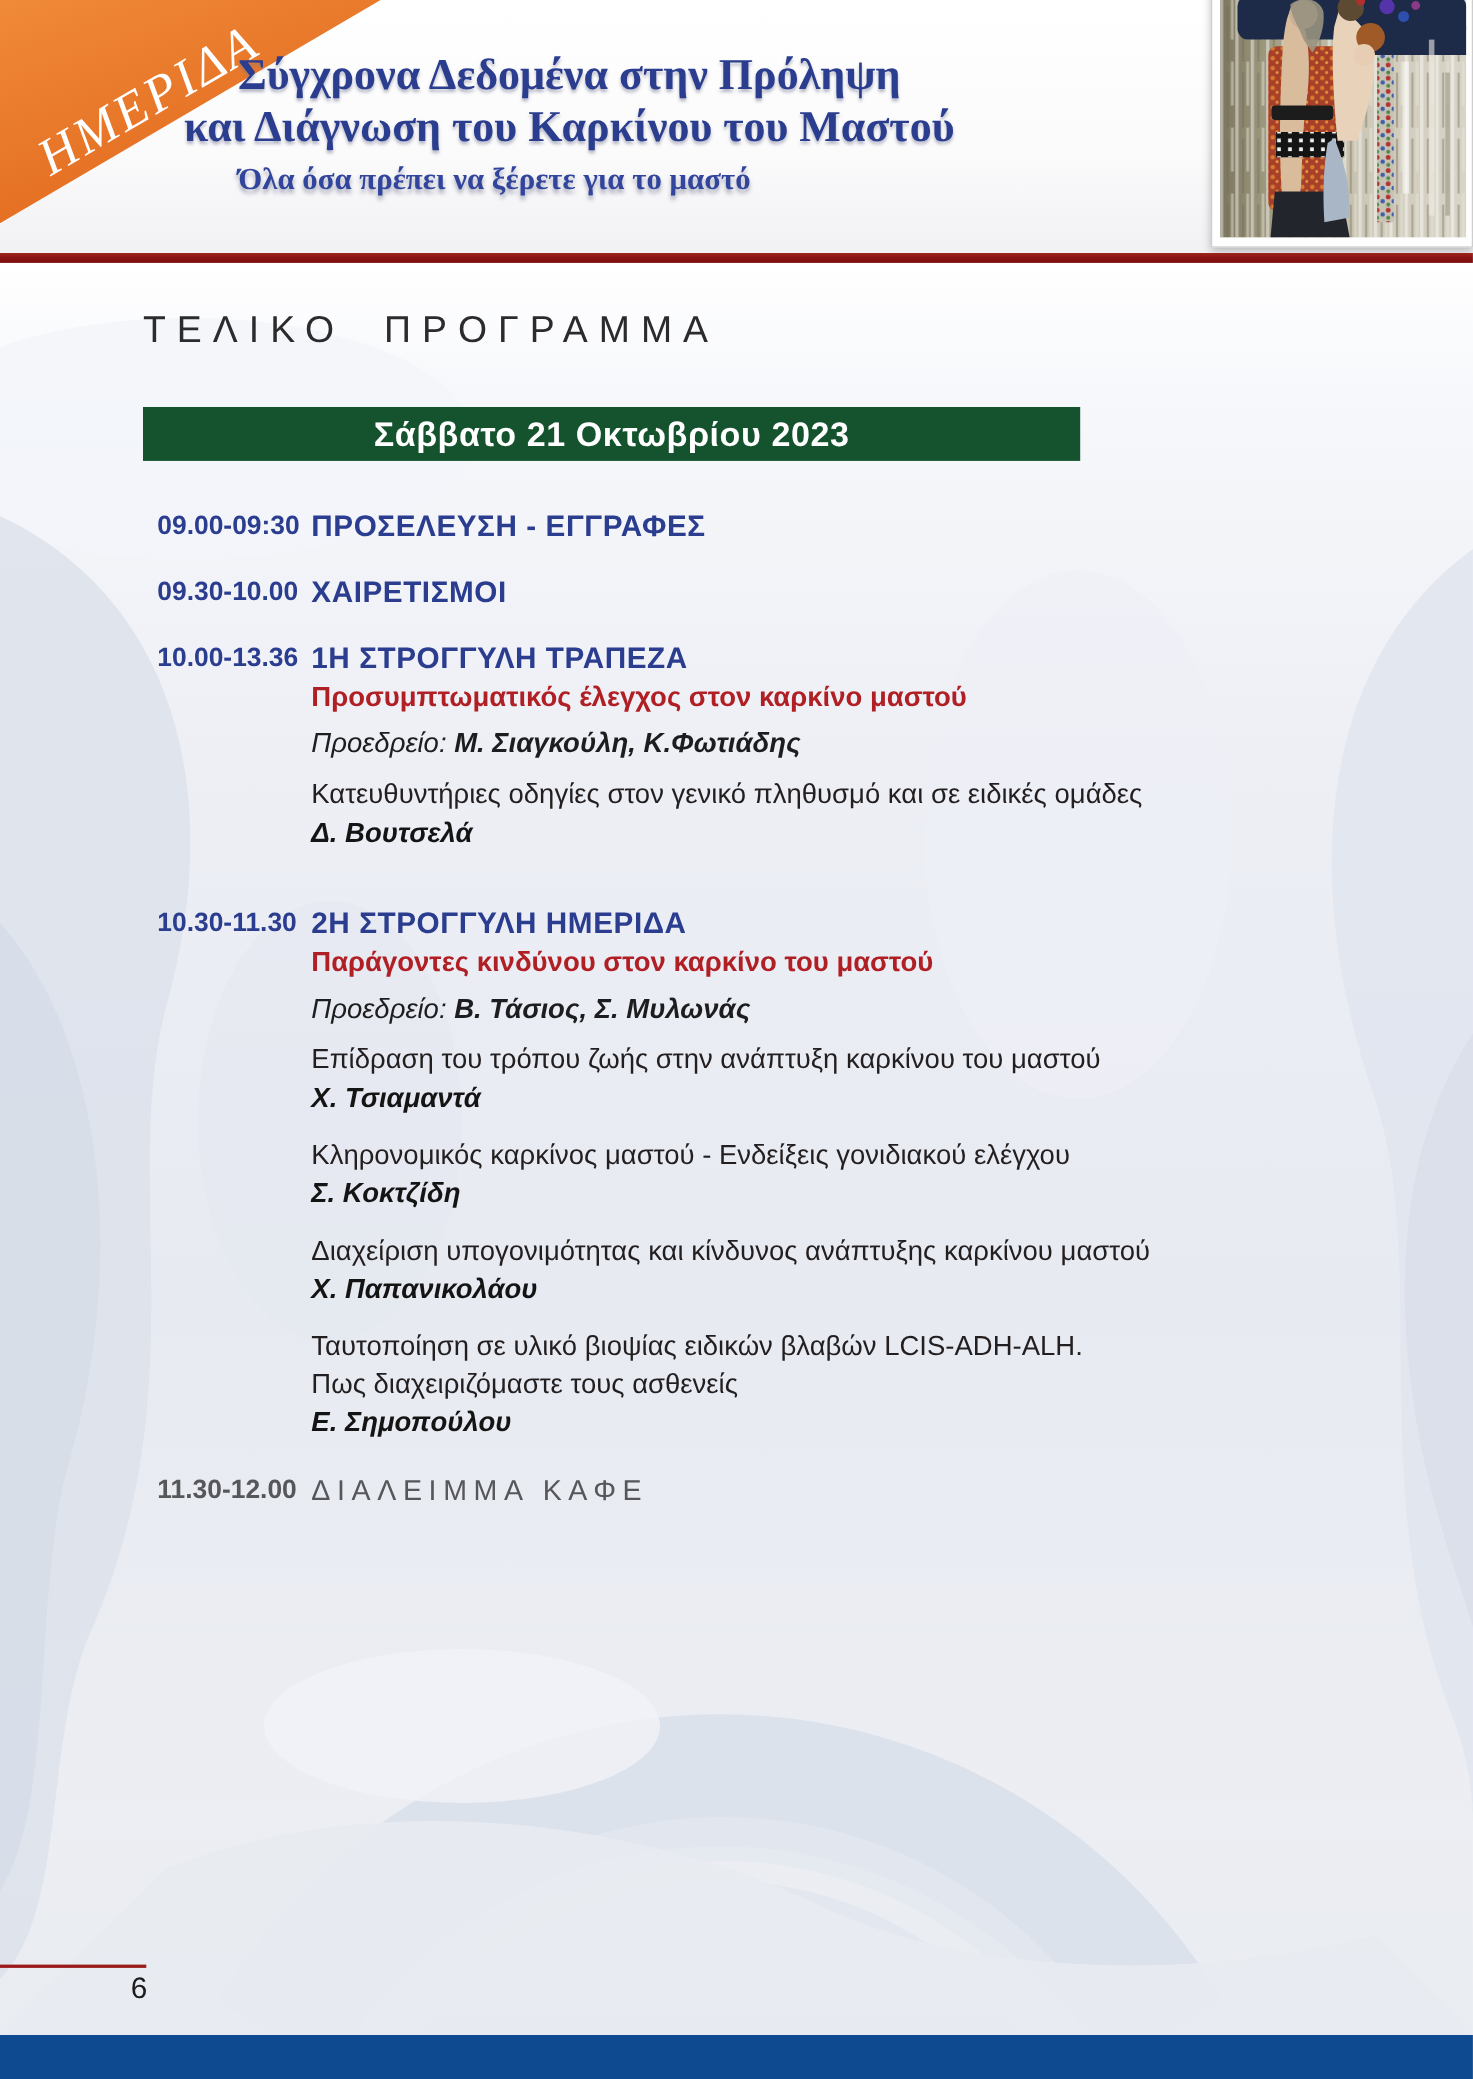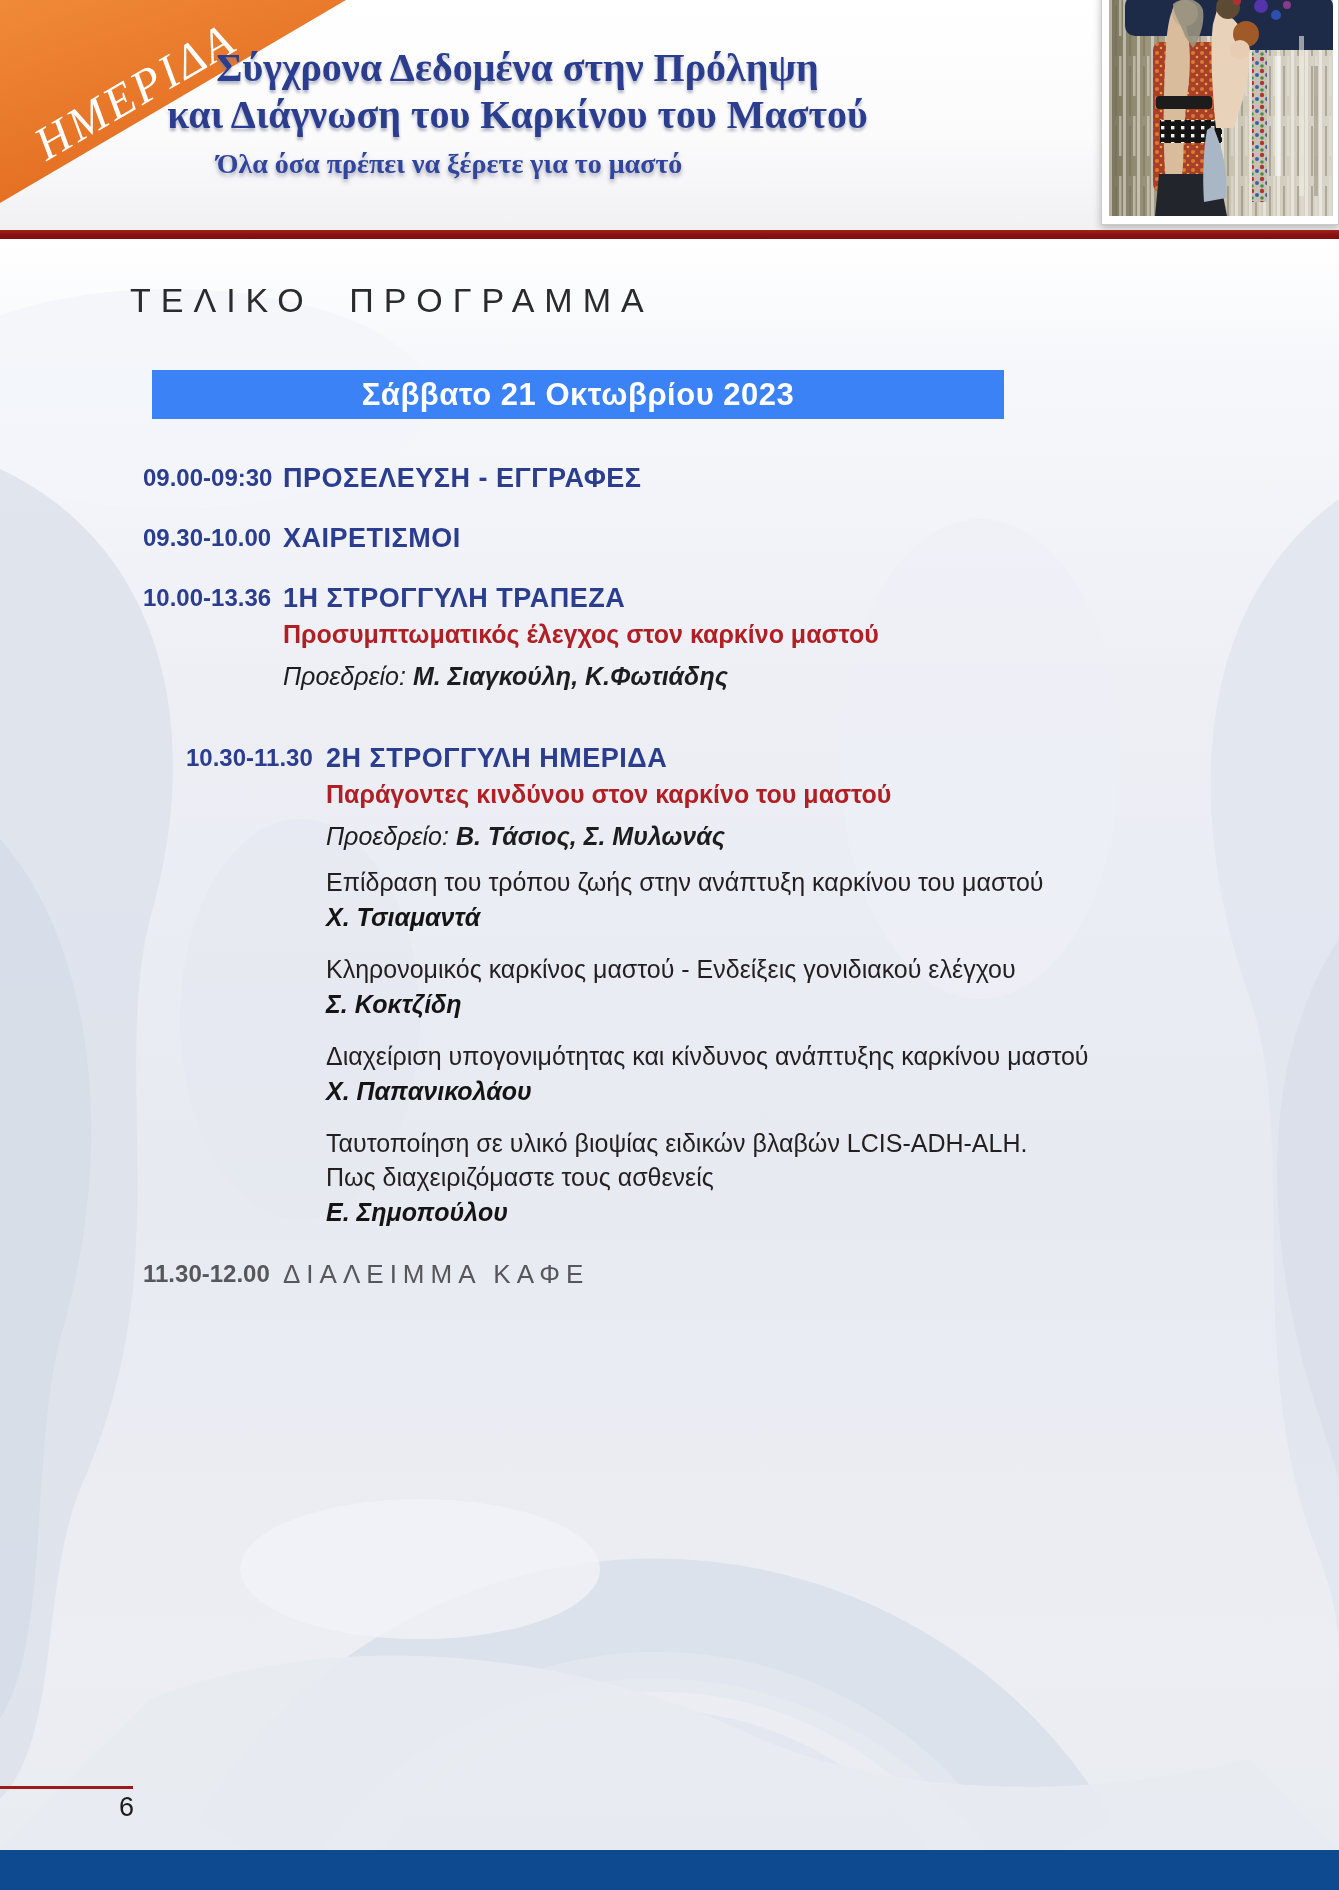--- a/index.html
+++ b/index.html
@@ -49,33 +49,33 @@
     background:linear-gradient(180deg,#a2251c 0%,#8b1212 45%,#7c0d0e 100%);
   }
   
   .program-heading{
     position:absolute;left:130px;top:281px;width:852px;margin:0;
     text-align:left;font-size:34px;font-weight:400;color:#2b2b2d;
     letter-spacing:10px;word-spacing:16px;
   }
   .date-banner{
     position:absolute;left:130px;top:370px;width:852px;height:49px;
-    background:#3b82f6;color:#ffffff;text-align:center;line-height:50px;
-    font-size:31px;font-weight:bold;letter-spacing:0.5px;margin-left:22px;
+    background:#14532d;color:#ffffff;text-align:center;line-height:50px;
+    font-size:31px;font-weight:bold;letter-spacing:0.5px;
   }
   .schedule{position:absolute;left:143px;top:462px;width:1085px;color:#231f20;}
   .row{display:flex;align-items:flex-start;}
   .row.simple{margin-bottom:28px;}
   .time{
     width:140px;flex:none;font-size:24px;font-weight:bold;color:#2b3d8f;line-height:32px;
   }
   .stitle{font-size:27px;font-weight:bold;color:#2b3d8f;line-height:32px;letter-spacing:0.5px;}
   .session-body{flex:1;}
   .session.first{margin-bottom:50px;}
-  .session.second{margin-bottom:30px;margin-left:43px;}
+  .session.second{margin-bottom:30px;}
   .topic{margin-top:4px;font-size:25px;font-weight:bold;color:#b01f24;line-height:32px;}
   .chairs{margin-top:10px;font-size:25px;font-style:italic;line-height:32px;color:#1d1d1f;}
   .chairs .chairs-names{font-weight:bold;}
   .talks > .talk{margin-top:20px;}
   .talks > .talk:first-child{margin-top:14px;}
   .talk .tt{font-size:25px;line-height:32px;color:#231f20;}
   .talk .tt2{margin-top:2px;font-size:25px;line-height:32px;color:#231f20;}
   .talk .speaker{margin-top:3px;font-size:25px;line-height:32px;font-weight:bold;font-style:italic;color:#141414;}
   .row.break{color:#56575b;}
   .row.break .time{color:#56575b;}
@@ -203,20 +203,26 @@
 
   <div class="row session first">
     <div class="time">10.00-13.36</div>
     <div class="session-body">
       <div class="stitle">1Η ΣΤΡΟΓΓΥΛΗ ΤΡΑΠΕΖΑ</div>
       <div class="topic">Προσυμπτωματικός έλεγχος στον καρκίνο μαστού</div>
       <div class="chairs">
         <span class="chairs-label">Προεδρείο:</span>
         <span class="chairs-names">Μ. Σιαγκούλη, Κ.Φωτιάδης</span>
       </div>
+      <div class="talks">
+        <div class="talk">
+          <div class="tt">Κατευθυντήριες οδηγίες στον γενικό πληθυσμό και σε ειδικές ομάδες</div>
+          <div class="speaker">Δ. Βουτσελά</div>
+        </div>
+      </div>
     </div>
   </div>
 
   <div class="row session second">
     <div class="time">10.30-11.30</div>
     <div class="session-body">
       <div class="stitle">2Η ΣΤΡΟΓΓΥΛΗ ΗΜΕΡΙΔΑ</div>
       <div class="topic">Παράγοντες κινδύνου στον καρκίνο του μαστού</div>
       <div class="chairs">
         <span class="chairs-label">Προεδρείο:</span>

